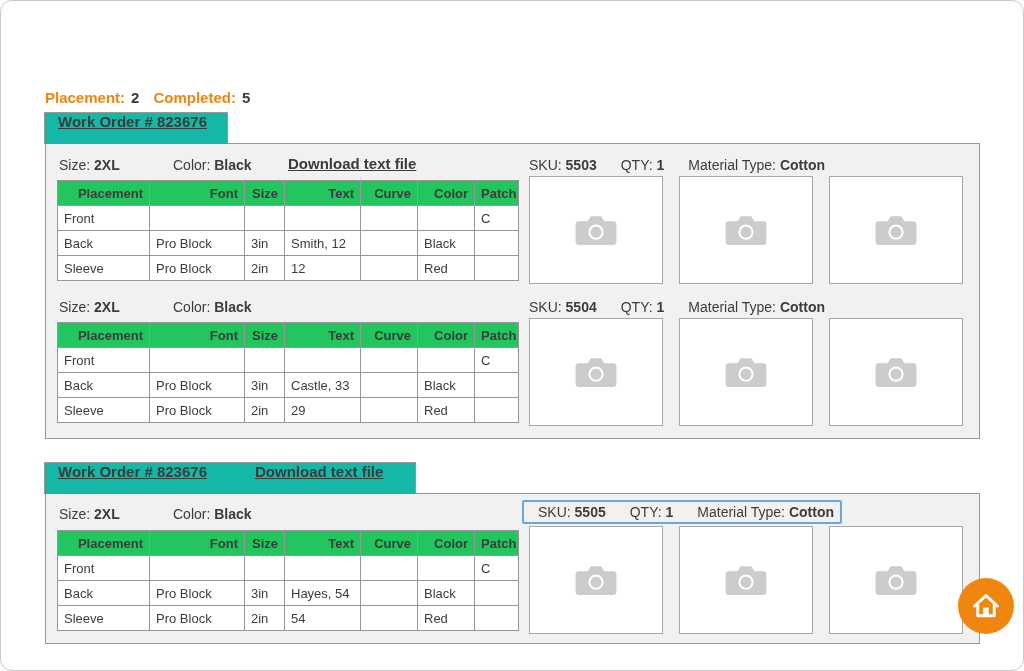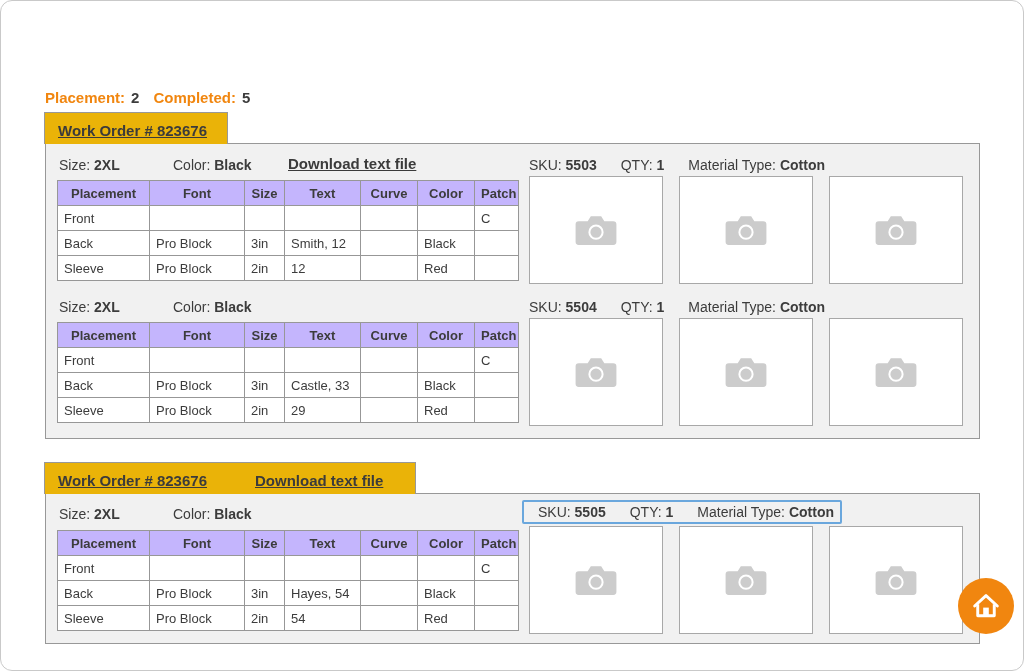--- a/index.html
+++ b/index.html
@@ -24,41 +24,41 @@
           cursor:pointer; }
   .hbtn.release  { left:660px; width:152px; }
   .hbtn.complete { left:832px; width:146px; }
 
   
   .status-line { position:absolute; left:44px; top:88px; font-size:15px; font-weight:600; }
   .status-line .lab { color:#f1860f; margin-right:6px; }
   .status-line .val { color:#3c3c3c; margin-right:14px; }
 
   
-  .wo-tab { position:absolute; background:#eab308; border:1px solid #989898; border-bottom:none;
-            z-index:3; display:flex; align-items:flex-end; padding:0 0 5px 13px; gap:48px; }
+  .wo-tab { position:absolute; background:#14b8a6; border:1px solid #989898; border-bottom:none;
+            z-index:3; display:flex; padding:0 0 5px 13px; gap:48px; }
   .wo-tab .tab-text { font-size:15px; font-weight:bold; text-decoration:underline; color:#3b3b3b; white-space:nowrap; }
   .tab1 { left:43px; top:111px; width:184px; height:32px; }
   .tab2 { left:43px; top:461px; width:372px; height:32px; }
   .panel { position:absolute; left:44px; width:935px; background:#f1f1f1; border:1px solid #989898; z-index:1; }
   .panel1 { top:142px; height:296px; }
   .panel2 { top:492px; height:151px; }
 
   
   .meta-line, .sku-line { position:absolute; z-index:2; font-size:14px; white-space:nowrap; }
   .meta-line .lab, .sku-line .lab { font-weight:normal; }
   .meta-line .val, .sku-line .val { font-weight:bold; }
   .dl-link { font-size:15px; font-weight:bold; text-decoration:underline; color:#3b3b3b; cursor:pointer; }
   .sku-line { display:flex; gap:24px; }
   .sku-line.focused { border:2px solid #6aa7dd; border-radius:2px; padding:2px 6px; background:#f1f1f1; }
 
   
   table.spec { position:absolute; z-index:2; border-collapse:collapse; table-layout:fixed;
                width:461px; background:#fff; border:1.5px solid #6f6f6f; }
-  table.spec th { background:#c4b5fd; font-size:13.5px; font-weight:bold; text-align:center; }
+  table.spec th { background:#22c55e; font-size:13.5px; font-weight:bold; text-align:right; }
   table.spec th, table.spec td { border:1px solid #979797; height:25px; padding:2px 6px;
                                  font-size:13px; color:#3c3c3c; overflow:hidden; white-space:nowrap; }
   col.c-place{width:92px} col.c-font{width:95px} col.c-size{width:40px}
   col.c-text{width:76px}  col.c-curve{width:57px} col.c-color{width:57px} col.c-patch{width:44px}
 
   
   .photo { position:absolute; z-index:2; width:134px; height:108px; background:#fff;
            border:1px solid #a8a8a8; display:flex; align-items:center; justify-content:center; cursor:pointer; }
 
   

